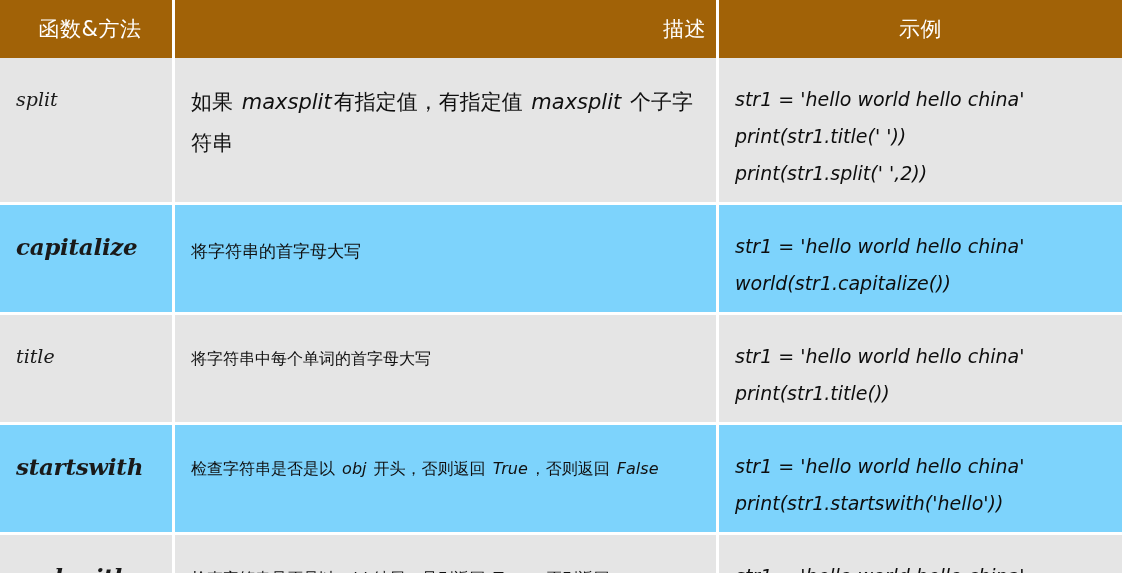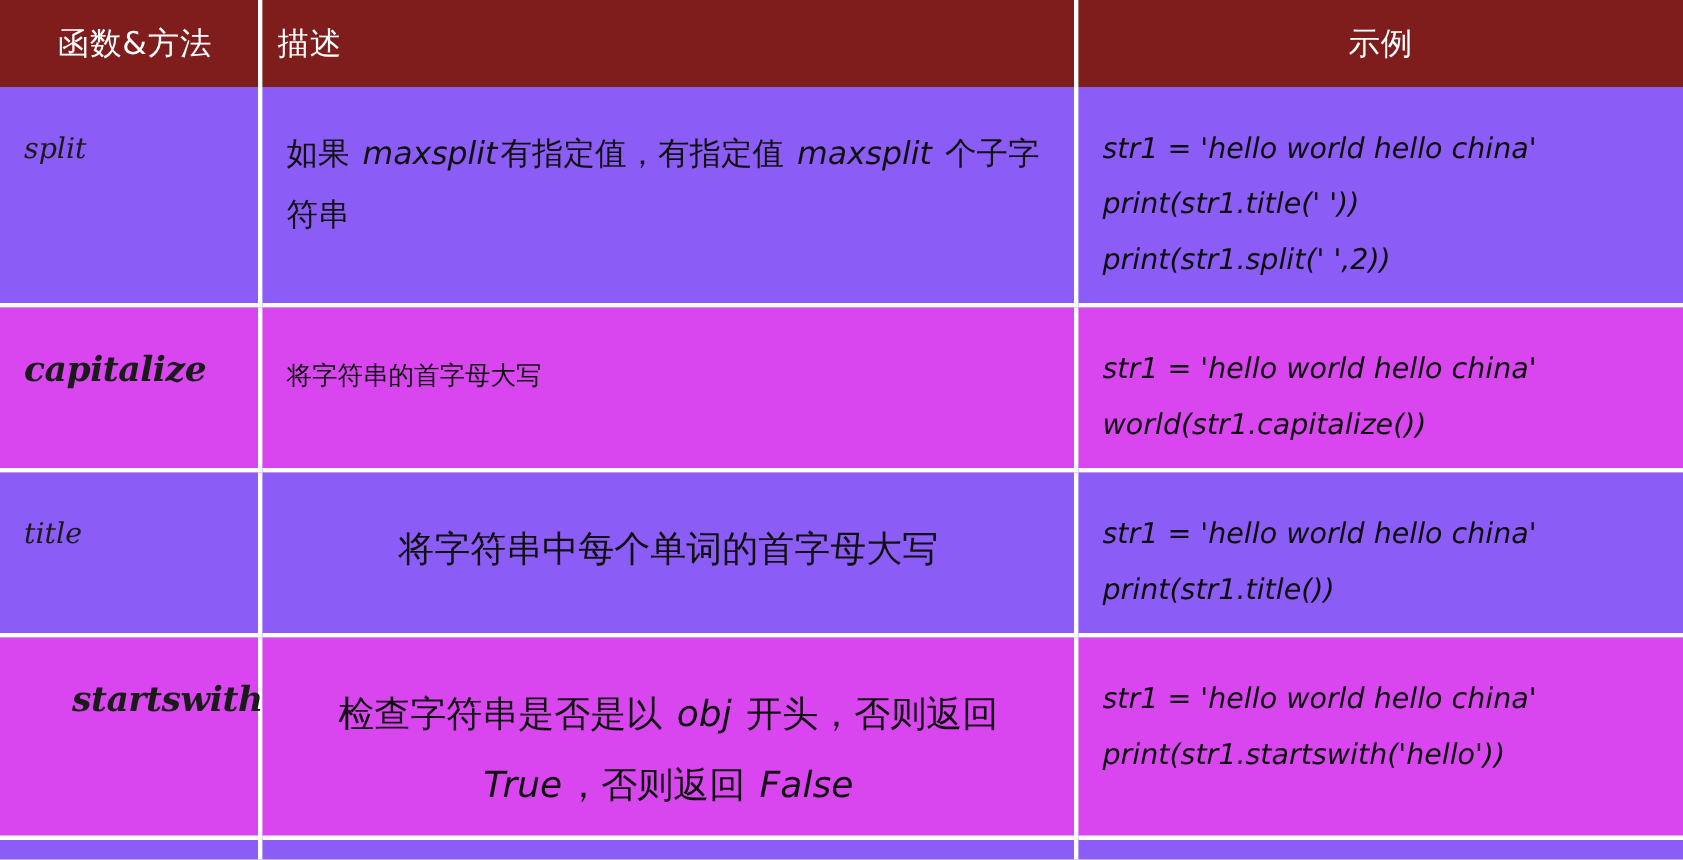--- a/index.html
+++ b/index.html
@@ -27,47 +27,47 @@
     border-spacing: 0;
     table-layout: fixed;
   }
 
   col.col-func { width: 175px; }
   col.col-desc { width: 544px; }
   col.col-ex   { width: 403px; }
 
   
   thead tr.header-row th {
-    background: #7f1d1d;
+    background: #a16207;
     color: #ffffff;
     height: 58px;
     padding: 0 10px;
     font-size: 21px;
     font-weight: normal;
     font-family: "DejaVu Sans", "Liberation Sans", sans-serif;
     letter-spacing: 0.5px;
     border-right: 3px solid #ffffff;
     vertical-align: middle;
     white-space: nowrap;
   }
   thead tr.header-row th.h-func { text-align: center; padding-left: 18px; }
-  thead tr.header-row th.h-desc { text-align: left; margin-top: 18px; }
+  thead tr.header-row th.h-desc { text-align: right; margin-top: 18px; }
   thead tr.header-row th.h-ex   { border-right: none; margin-left: 22px; }
 
   
   tbody td {
     vertical-align: top;
     border-right: 3px solid #ffffff;
     border-bottom: 3px solid #ffffff;
     padding: 0;
   }
   tbody td.c-ex { border-right: none; }
 
-  tbody tr.shade-dark td { background: #8b5cf6; }
-  tbody tr.shade-light td { background: #d946ef; }
+  tbody tr.shade-dark td { background: #e5e5e5; }
+  tbody tr.shade-light td { background: #7dd3fc; }
 
   .cell-inner {
     padding: 14px 16px 10px 16px;
     box-sizing: border-box;
   }
 
   
   .func-name {
     font-family: "DejaVu Serif", "Liberation Serif", serif;
     font-style: italic;
@@ -86,21 +86,21 @@
     letter-spacing: -0.3px;
   }
 
   
   .desc-text {
     color: #101010;
     font-family: "DejaVu Sans", "Liberation Sans", sans-serif;
     line-height: 1.95;
   }
   .desc-text.size-lg { font-size: 21px; padding-top: 10px; }
-  .desc-text.size-md { font-size: 24px; padding-top: 14px; text-align: center; }
+  .desc-text.size-md { font-size: 16px; padding-top: 14px; }
   .desc-text.size-sm { font-size: 17px; padding-top: 16px; }
 
   .desc-text .mono-it {
     font-family: "DejaVu Sans", "Liberation Sans", sans-serif;
     font-style: italic;
     padding: 0 2px;
   }
 
   
   .ex-code {
@@ -188,21 +188,21 @@
             <div class="cell-inner">
               <div class="ex-code">
                 <span class="ex-line">str1 = 'hello world hello china'</span>
                 <span class="ex-line">print(str1.title())</span>
               </div>
             </div>
           </td>
         </tr>
         <tr class="shade-light">
           <td class="c-func">
-            <div class="cell-inner" style="height: 97px; margin-left: 32px;">
+            <div class="cell-inner" style="height: 97px;">
               <div class="func-name size-big">startswith</div>
             </div>
           </td>
           <td class="c-desc">
             <div class="cell-inner">
               <div class="desc-text size-md"><span>检查字符串是否是以 </span><span class="mono-it">obj</span><span> 开头，否则返回 </span><span class="mono-it">True</span><span>，否则返回 </span><span class="mono-it">False</span></div>
             </div>
           </td>
           <td class="c-ex">
             <div class="cell-inner">

